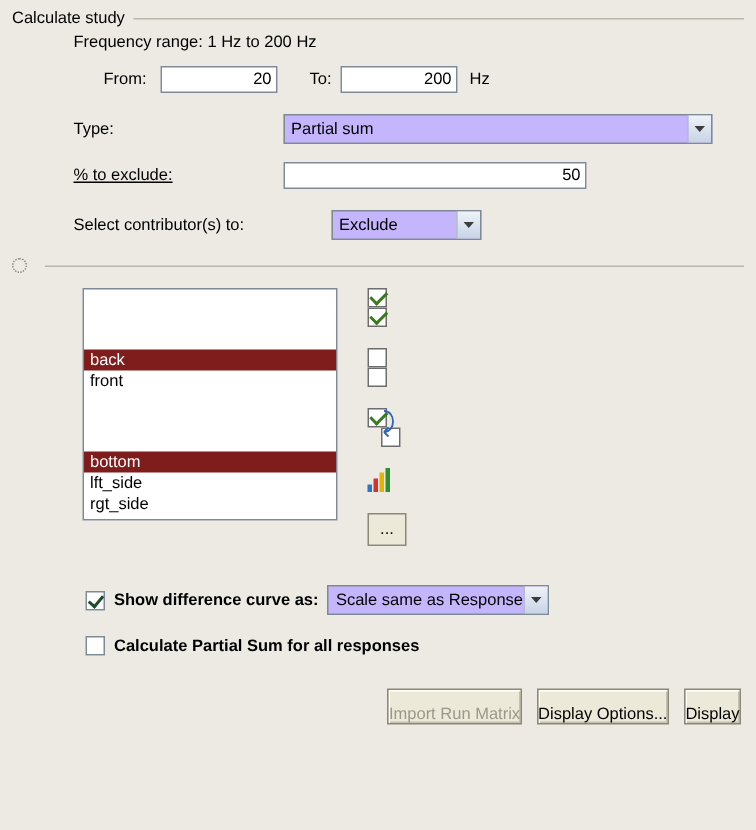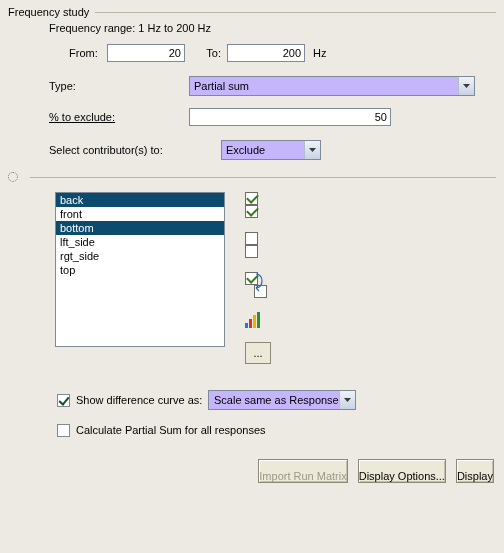--- a/index.html
+++ b/index.html
@@ -79,22 +79,23 @@
     width: 170px;
     height: 155px;
     box-sizing: border-box;
     overflow: hidden;
   }
   .listbox .item {
     padding: 1px 4px;
     white-space: nowrap;
   }
   .listbox .item.selected {
-    background: #0c4a6e;
+    background: #7f1d1d;
     color: #fff;
+    margin-top: 40px;
   }
 
   .side-buttons {
     display: flex;
     flex-direction: column;
     margin-left: 20px;
     gap: 14px;
   }
   .iconbtn-pair { display: flex; flex-direction: column; gap: 0; }
   .sq {
@@ -140,22 +141,23 @@
     font: inherit;
     color: #000;
     box-shadow: inset 1px 1px 0 #fff, inset -1px -1px 0 #c4c1b2;
   }
   .winbtn.disabled {
     color: #9a988b;
   }
 
   .checkbox {
     display: inline-flex;
-    align-items: flex-start;
+    align-items: center;
     gap: 6px;
+    font-weight: bold;
   }
   .checkbox .box {
     width: 13px; height: 13px;
     background: #fff;
     border: 1px solid #7e8a96;
     box-sizing: border-box;
     position: relative;
   }
   .checkbox .box.checked::after {
     content: "";
@@ -187,21 +189,21 @@
   .arrow-swap .top { left: 0; top: 0; }
   .arrow-swap .bot { left: 9px; top: 13px; }
   .arrow-swap svg { position: absolute; left: 9px; top: 0; }
 </style>
 </head>
 <body>
 
 <div class="page">
 
   <div class="group-header">
-    <span class="lbl">Frequency study</span>
+    <span class="lbl">Calculate study</span>
     <span class="line"></span>
   </div>
 
   <div class="row" style="margin-left:0;">
     <span class="lbl">Frequency range: 1 Hz to 200 Hz</span>
   </div>
 
   <div class="row" style="margin-left:20px; margin-top:10px; margin-bottom:14px;">
     <span class="lbl" style="width:38px;">From:</span>
     <input class="text right" style="width: 78px;" value="20">

